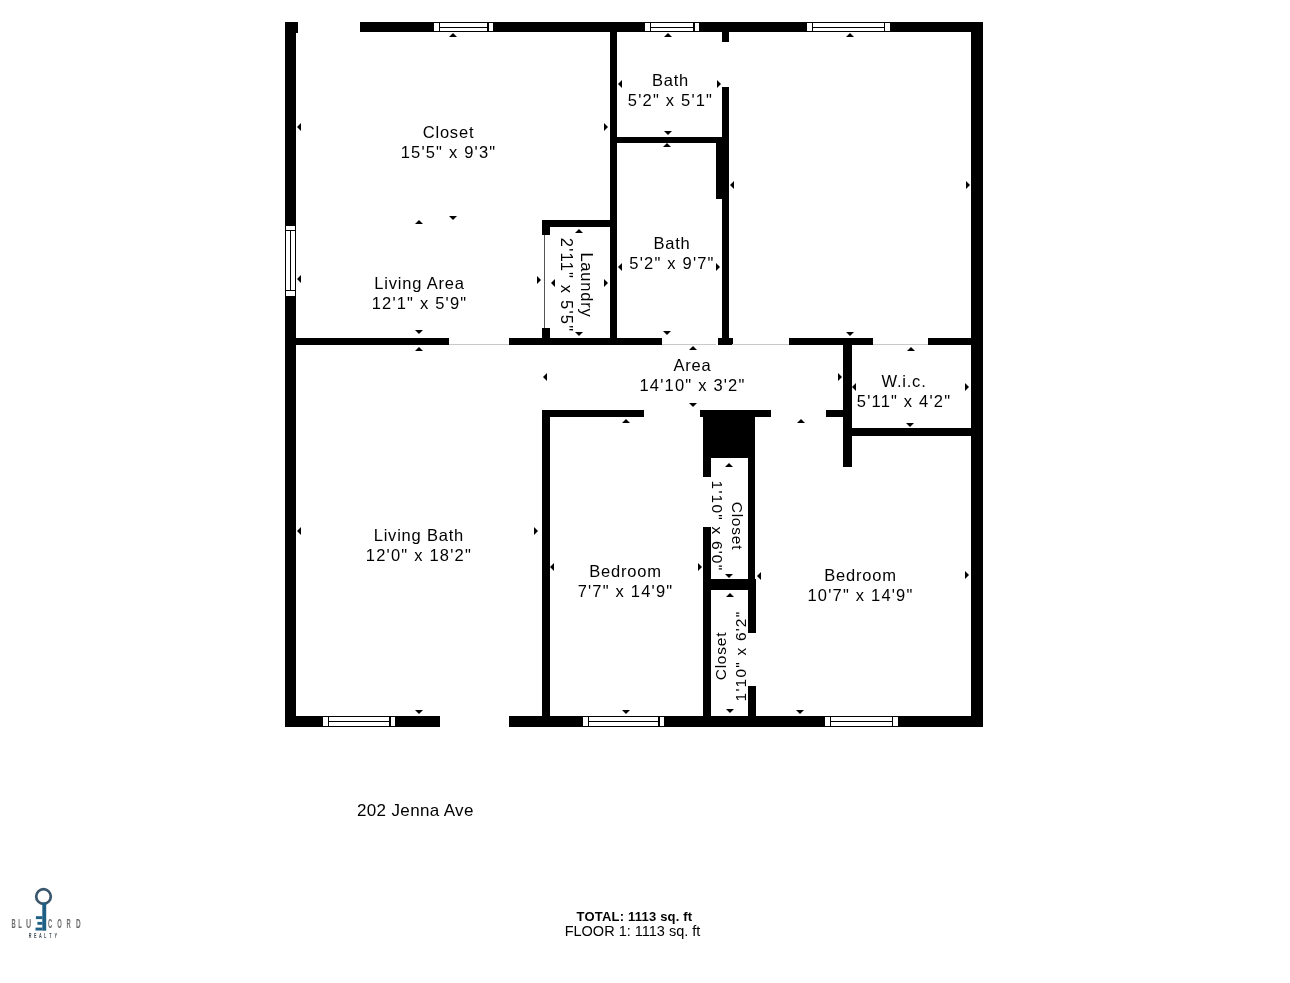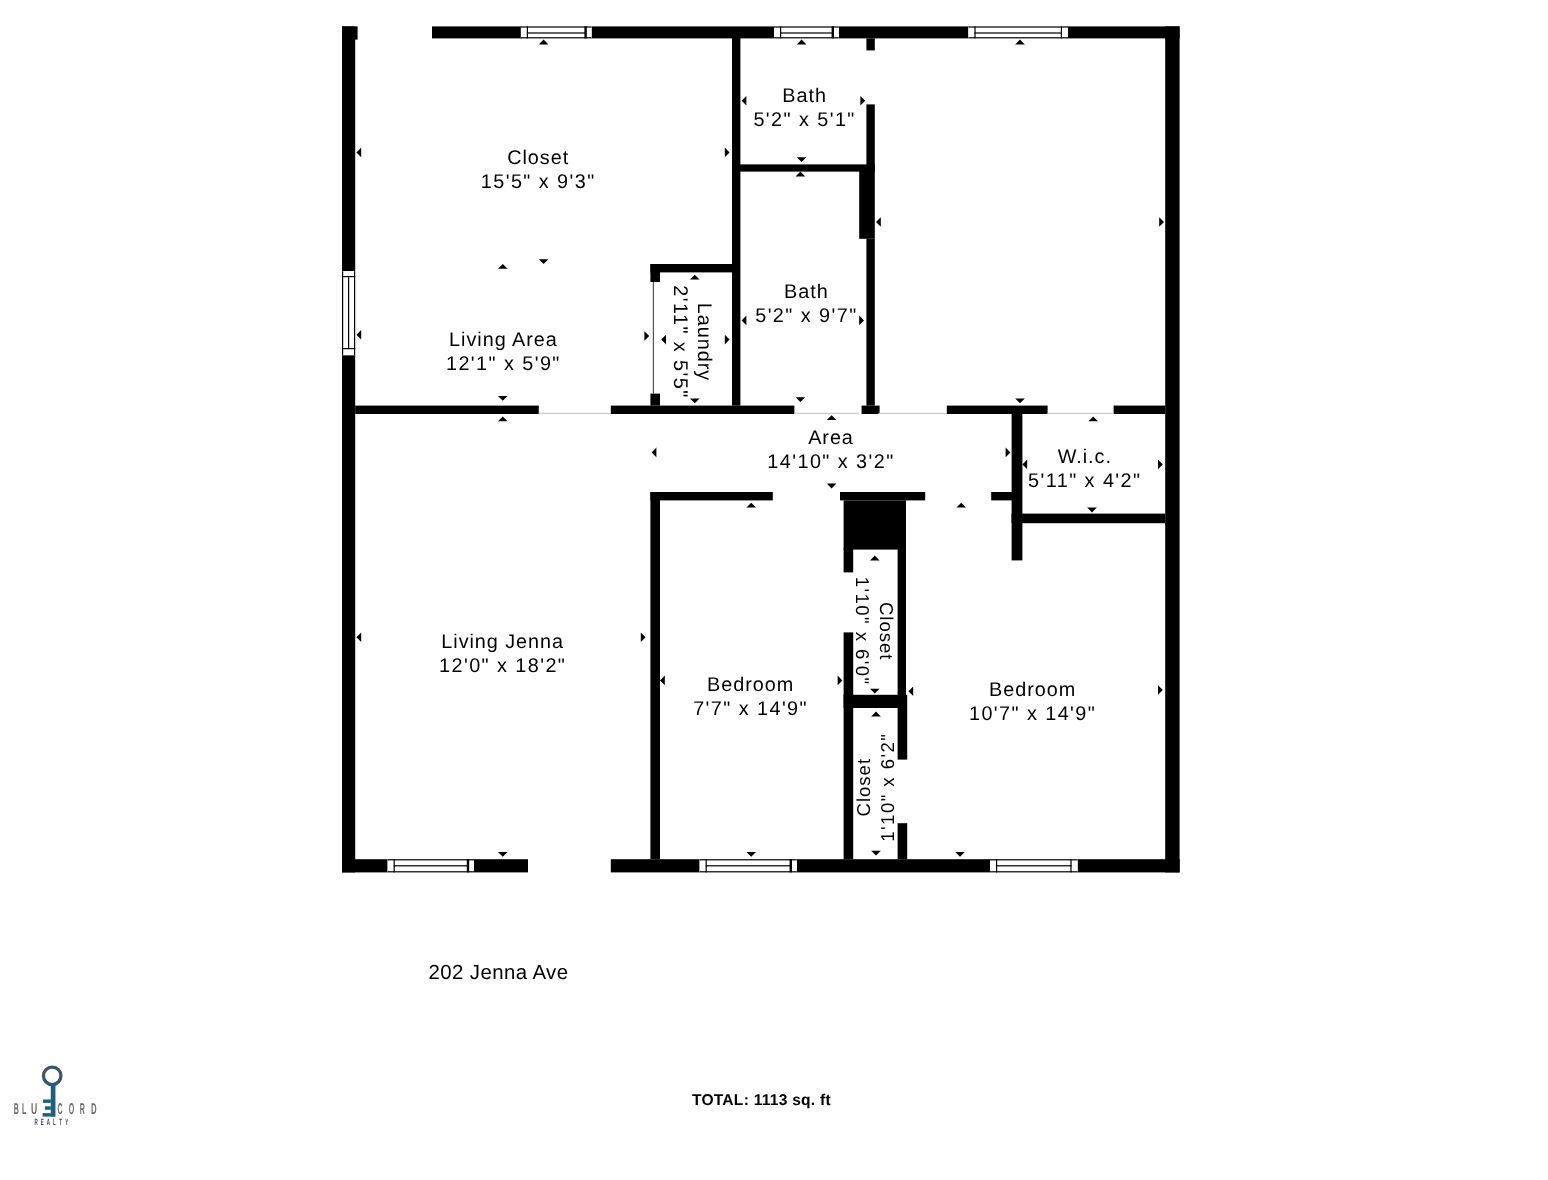--- a/index.html
+++ b/index.html
@@ -157,21 +157,21 @@
     </div>
 <div class="lbl" style="left:692.5px;top:375px">
       <div>Area</div>
       <div class="d">14'10" x 3'2"</div>
     </div>
 <div class="lbl" style="left:904px;top:391px">
       <div>W.i.c.</div>
       <div class="d">5'11" x 4'2"</div>
     </div>
 <div class="lbl" style="left:418.9px;top:544.5px">
-      <div>Living Jenna</div>
+      <div>Living Bath</div>
       <div class="d">12'0" x 18'2"</div>
     </div>
 <div class="lbl" style="left:625.5px;top:580.5px">
       <div>Bedroom</div>
       <div class="d">7'7" x 14'9"</div>
     </div>
 <div class="lbl" style="left:860.5px;top:585px">
       <div>Bedroom</div>
       <div class="d">10'7" x 14'9"</div>
     </div>
@@ -239,20 +239,21 @@
 <div class="ml" style="left:756.5px;top:572px"></div>
 <div class="mr" style="left:965px;top:570.5px"></div>
 
 <div class="mu" style="left:725px;top:463px"></div>
 <div class="md" style="left:725px;top:573.5px"></div>
 <div class="mu" style="left:725.5px;top:592.5px"></div>
 <div class="md" style="left:725.5px;top:709px"></div>
 
 <div style="position:absolute;left:357px;top:800.5px;font-size:17px;letter-spacing:0.35px">202 Jenna Ave</div>
 <div style="position:absolute;left:0;width:1269px;top:908.5px;text-align:center;font-size:13px;font-weight:bold;letter-spacing:0.2px">TOTAL: 1113 sq. ft</div>
+<div style="position:absolute;left:0;width:1265px;top:922.5px;text-align:center;font-size:14.5px">FLOOR 1: 1113 sq. ft</div>
 
 <svg style="position:absolute;left:0;top:875px" width="110" height="75" viewBox="0 0 110 75">
   <circle cx="43.5" cy="21.5" r="7.3" fill="none" stroke="#3a566c" stroke-width="2.7"></circle>
   <rect x="42.3" y="27.5" width="3.9" height="28.2" fill="#1e6085"></rect>
   <rect x="35.9" y="41.2" width="6.5" height="2.9" fill="#1e6085"></rect>
   <rect x="37.4" y="46.9" width="5.0" height="2.9" fill="#1e6085"></rect>
   <rect x="35.5" y="52.6" width="6.9" height="2.9" fill="#1e6085"></rect>
   <text transform="translate(11.4,53.3) scale(0.45,1)" font-family="Liberation Sans" font-size="13" font-weight="bold" fill="#6b6b6b">B</text>
   <text transform="translate(18.3,53.3) scale(0.45,1)" font-family="Liberation Sans" font-size="13" font-weight="bold" fill="#6b6b6b">L</text>
   <text transform="translate(25.9,53.3) scale(0.55,1)" font-family="Liberation Sans" font-size="13" font-weight="bold" fill="#6b6b6b">U</text>

